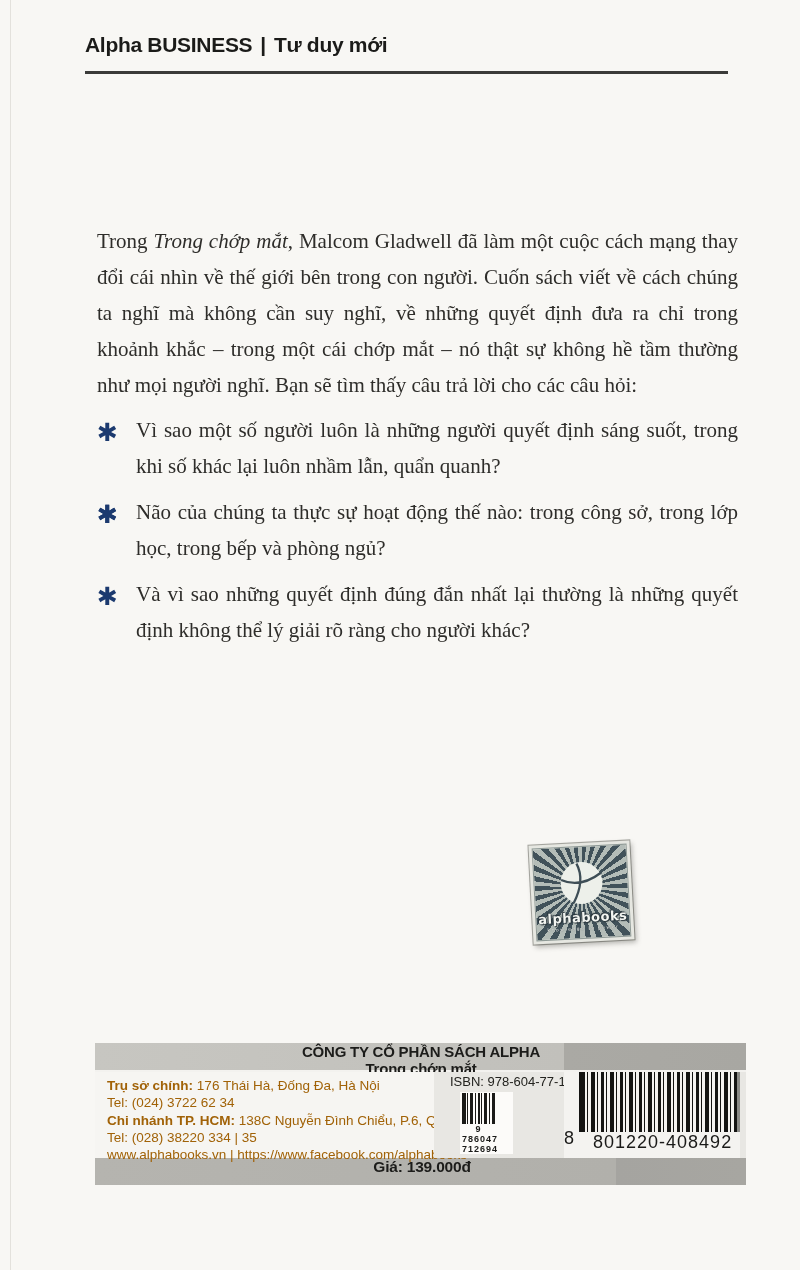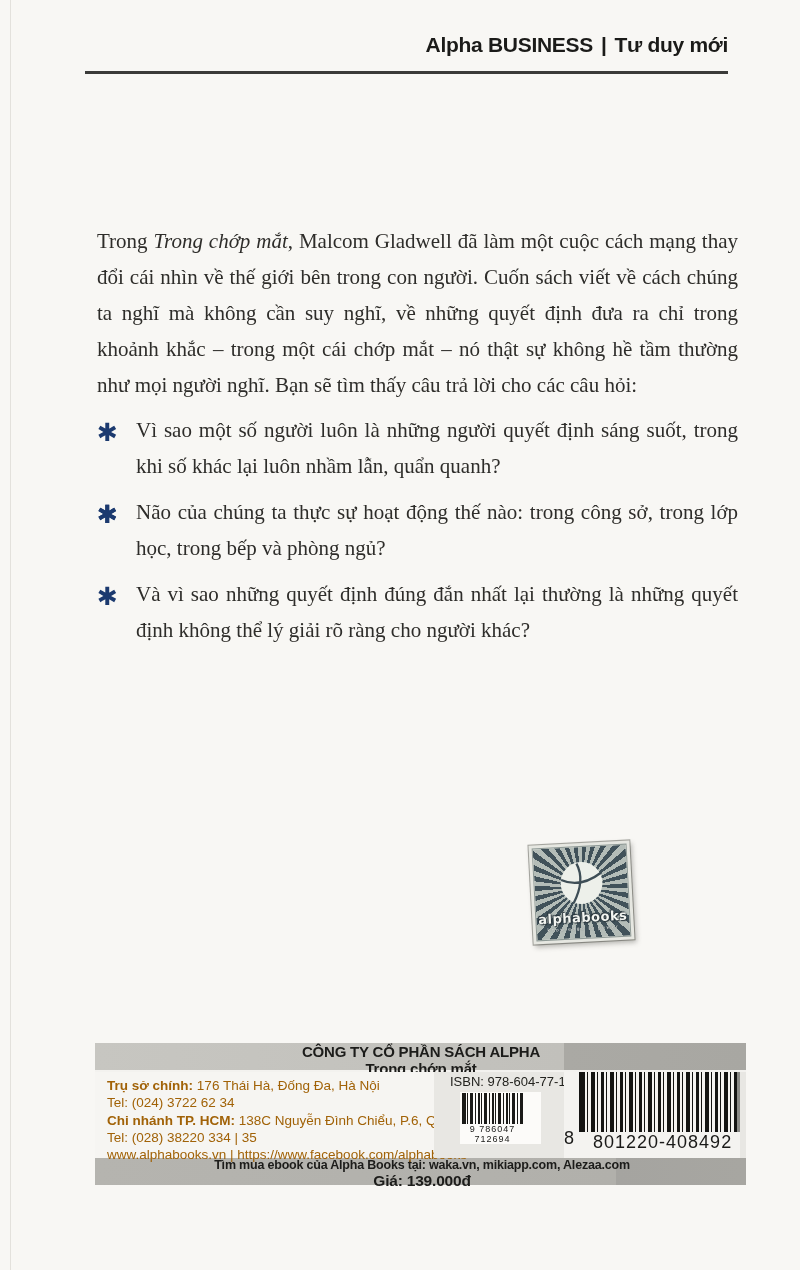--- a/index.html
+++ b/index.html
@@ -14,21 +14,21 @@
     color: #2e2d2a;
   }
   .scan-line {
     position: absolute; left: 10px; top: 0; bottom: 0;
     width: 1px; background: #e3e1dc;
   }
 
   
   .series-header {
     position: absolute; left: 85px; top: 33px; width: 643px;
-    text-align: right;
+    text-align: left;
     font-family: "Liberation Sans", "DejaVu Sans", sans-serif;
     font-weight: bold; font-size: 21px; letter-spacing: -0.3px;
     color: #1b1b19;
   }
   .series-header .sep { padding: 0 8px; font-weight: bold; }
   .header-rule {
     position: absolute; left: 85px; top: 71px; width: 643px; height: 3px;
     background: #3b3b39;
   }
 
@@ -124,22 +124,22 @@
   .addr b { font-weight: bold; }
   .isbn-panel {
     position: absolute; right: 0; top: 0; bottom: 0; width: 312px;
     background: #e8e7e3;
   }
   .isbn-label {
     position: absolute; left: 16px; top: 2px;
     font-size: 13px; color: #23231f;
   }
   .isbn-barcode {
-    position: absolute; left: 26px; top: 20px; width: 81px;
-    background: #fcfbf9; padding: 1px 18px 0 2px;
+    position: absolute; left: 26px; top: 20px; width: 53px;
+    background: #fcfbf9; padding: 1px 18px 0 2px; font-weight: bold;
   }
   .bars-small {
     height: 40px;
     background: repeating-linear-gradient(to right, #1a1a18 0 2px, transparent 2px 3px, #1a1a18 3px 4px, transparent 4px 6px, #1a1a18 6px 9px, transparent 9px 11px, #1a1a18 11px 12px, transparent 12px 14px);
     border-left: 2px solid #1a1a18; border-right: 2px solid #1a1a18;
   }
   .isbn-digits {
     margin-top: -9px;
     background: #fcfbf9;
     font-size: 9px; letter-spacing: 1px; text-align: center;
@@ -244,17 +244,16 @@
           <div class="ean-digits">
             <span>801220</span>
             <span>-</span>
             <span>408492</span>
           </div>
         </div>
       </div>
     </div>
 
     <div class="bar bar-bottom">
-      <span class="ebook-note">Tìm mua ebook của Alpha Books tại: waka.vn, mikiapp.com, Alezaa.com</span>
       <span class="price">Giá: 139.000đ</span>
     </div>
   </div>
 </div>
 
 </body></html>

